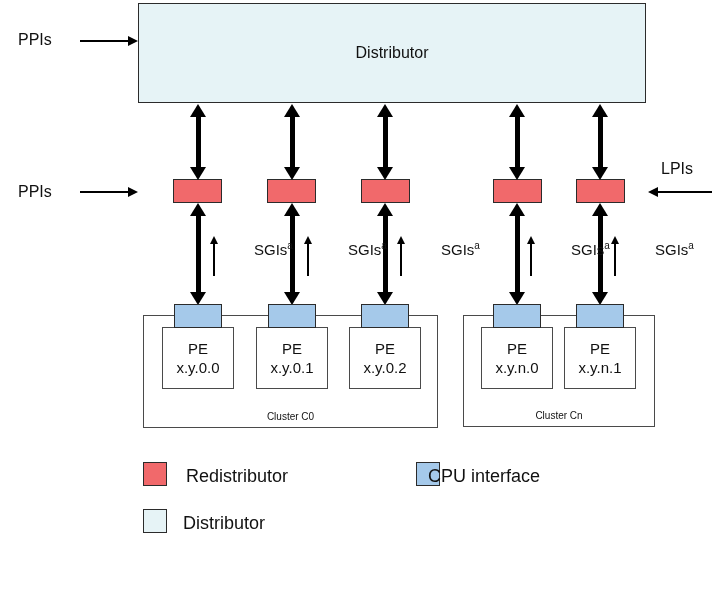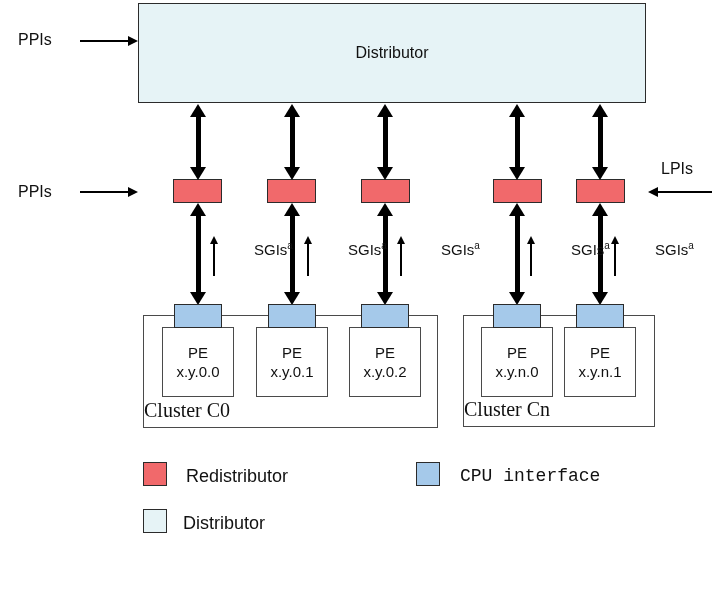--- a/index.html
+++ b/index.html
@@ -32,22 +32,22 @@
   
   .sgia { width:10px; top:236px; height:40px; z-index:3; }
   .sgia .shaft { position:absolute; left:50%; margin-left:-1px; width:2px; top:5px; bottom:0; background:#000; }
   .sgia .head { position:absolute; top:0; left:50%; margin-left:-4px; width:0; height:0;
     border-left:4px solid transparent; border-right:4px solid transparent; border-bottom:8px solid #000; }
   .sgil { top:241px; font-size:15px; z-index:3; white-space:nowrap;margin-left:32px; }
   .sgil sup { font-size:10px; line-height:0; }
 
   
   .cluster { border:1.5px solid #4a4a4a; box-sizing:border-box; background:#fff; z-index:1; }
-  .cluster .clabel { position:absolute; left:0; right:0; bottom:5px; font-size:20px;font-family:Liberation Serif, serif; }
-  .pe { top:327px; width:72px; height:70px; border:1.5px solid #4a4a4a; box-sizing:border-box; background:#fff; z-index:4;
+  .cluster .clabel { position:absolute; left:0; right:0; bottom:5px; text-align:center; font-size:10px; }
+  .pe { top:327px; width:72px; height:62px; border:1.5px solid #4a4a4a; box-sizing:border-box; background:#fff; z-index:4;
     display:flex; flex-direction:column; align-items:center; justify-content:center; font-size:15px; line-height:19px; }
 
   
   .sidelabel { font-size:16px; white-space:nowrap; }
   .harrow { height:12px; }
   .harrow .shaft { position:absolute; top:50%; margin-top:-0.75px; height:1.5px; background:#000; left:0; right:0; }
   .harrow.right .shaft { right:9px; }
   .harrow.left .shaft { left:9px; }
   .harrow .head-right { position:absolute; right:0; top:50%; margin-top:-5px; width:0; height:0;
     border-top:5px solid transparent; border-bottom:5px solid transparent; border-left:10px solid #000; }
@@ -203,19 +203,19 @@
   <div class="abs bluebox" style="left: 174px; background-color: rgb(165, 201, 234);"></div>
   <div class="abs bluebox" style="left: 268px; background-color: rgb(165, 201, 234);"></div>
   <div class="abs bluebox" style="left: 361px; background-color: rgb(165, 201, 234);"></div>
   <div class="abs bluebox" style="left: 493px; background-color: rgb(165, 201, 234);"></div>
   <div class="abs bluebox" style="left: 576px; background-color: rgb(165, 201, 234);"></div>
 
   <div class="abs swatch" style="left: 143px; top: 462px; background-color: rgb(241, 105, 107);"></div>
   <div class="abs legend-label" style="left:186px; top:466px;">Redistributor</div>
 
   <div class="abs swatch" style="left: 416px; top: 462px; background-color: rgb(165, 201, 234);"></div>
-  <div class="abs legend-label" style="left:460px; top:466px;font-family:Liberation Mono, monospace;">CPU interface</div>
+  <div class="abs legend-label" style="left:428px; top:466px;">CPU interface</div>
 
   <div class="abs swatch" style="left: 143px; top: 509px; background-color: rgb(230, 243, 246);"></div>
   <div class="abs legend-label" style="left:183px; top:513px;">Distributor</div>
 
 
 </div>
 
 </body></html>

